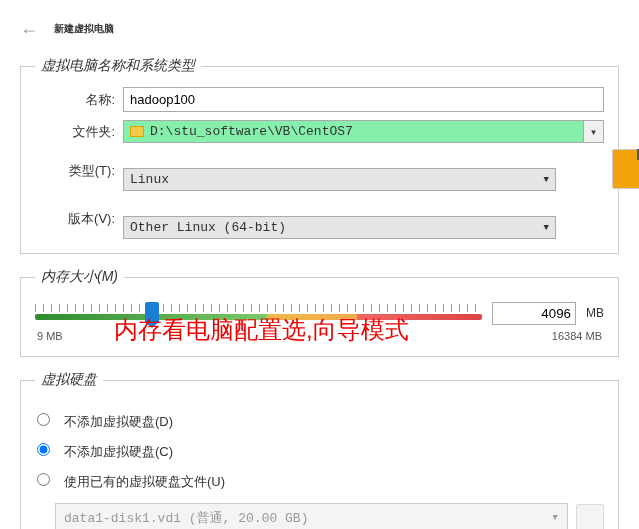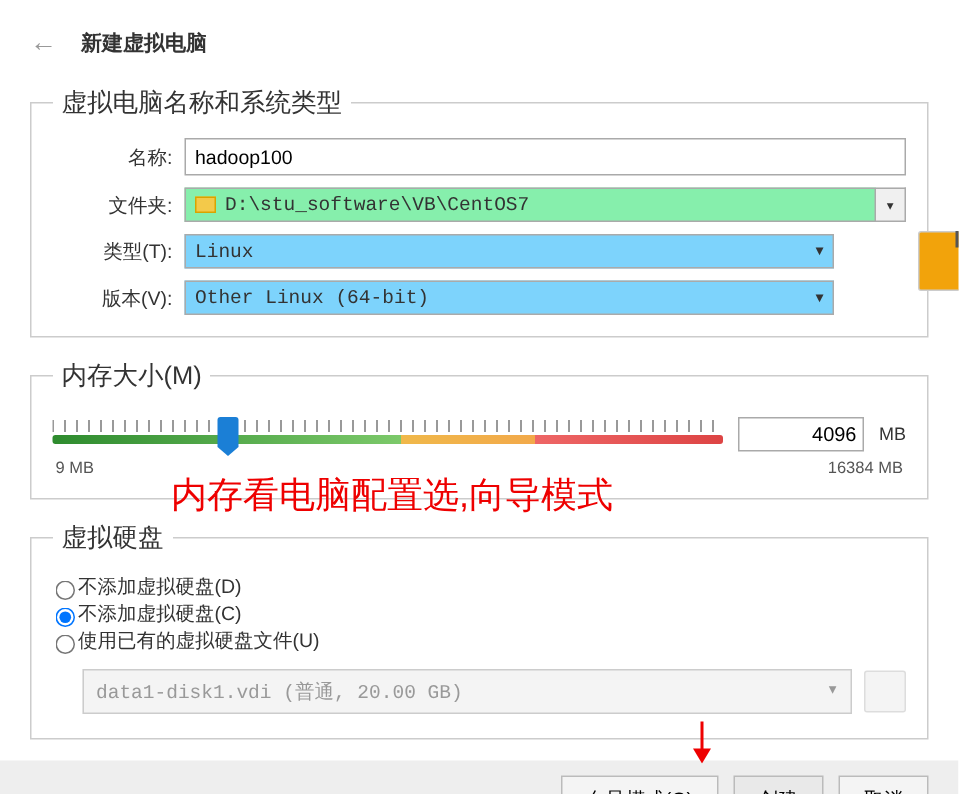--- a/index.html
+++ b/index.html
@@ -1,44 +1,44 @@
 <!DOCTYPE html>
 <html><head>
 <meta charset="utf-8">
 <style>
 * { box-sizing: border-box; margin: 0; padding: 0; }
 body { font-family: "Microsoft YaHei", Arial, sans-serif; font-size: 13px; color: #333; background: #fff; width: 639px; }
 .header { display: flex; align-items: center; padding: 18px 20px 10px; gap: 16px; }
 .back-arrow { font-size: 18px; color: #999; cursor: pointer; }
-.title { font-size: 14px; font-weight: bold; }
+.title { font-size: 10px; font-weight: bold; }
 fieldset { border: 1px solid #ccc; margin: 8px 20px 14px; padding: 12px 14px 14px; position: relative; }
-legend { padding: 0 6px; font-size: 17px; }
+legend { padding: 0 6px; font-size: 14px; font-style: italic; }
 .form-row { display: flex; align-items: center; margin-bottom: 8px; justify-content: flex-end; }
 .form-label { width: 80px; text-align: right; margin-right: 8px; }
 .text-input { flex: 1; border: 1px solid #aaa; padding: 4px 6px; font-size: 13px; font-family: inherit; }
 .folder-row { display: flex; flex: 1; }
 .folder-input { flex: 1; display: flex; align-items: center; border: 1px solid #aaa; padding: 3px 6px; background: #86efac; gap: 6px; font-family: "Courier New", monospace; }
 .folder-icon { width: 14px; height: 11px; background: #f3c94a; border: 1px solid #d9a300; display: inline-block; }
 .dropdown-btn { width: 20px; border: 1px solid #aaa; border-left: none; background: #f0f0f0; display: flex; align-items: center; justify-content: center; font-size: 9px; }
 .select-group { flex: 1; display: flex; align-items: center; position: relative; }
-.select { flex: 1; display: flex; align-items: center; justify-content: space-between; border: 1px solid #aaa; padding: 3px 6px; background: #7dd3fc; font-family: "Courier New", monospace; }
+.select { flex: 1; display: flex; align-items: center; justify-content: space-between; border: 1px solid #aaa; padding: 3px 6px; background: #e5e5e5; font-family: "Courier New", monospace; margin-top: 17px; }
 .select .chev { font-size: 9px; }
 .os-icon { position: absolute; right: -48px; top: -2px; width: 40px; height: 40px; background: #f2a30b; border: 1px solid #ccc; border-radius: 2px; }
 .os-badge { position: absolute; top: -1px; right: -1px; background: #555; color: #fff; font-size: 8px; padding: 1px 3px; }
 .mem-fieldset { padding-right: 14px; }
 .slider-row { display: flex; align-items: center; gap: 10px; }
 .slider-track { flex: 1; position: relative; height: 30px; }
 .track { position: absolute; top: 16px; left: 0; right: 0; height: 6px; background: linear-gradient(to right, #2e8b2e 0%, #7cc96a 52%, #f0b84a 52%, #f2a94a 72%, #e66 72%, #d44 100%); border-radius: 2px; }
 .ticks { position: absolute; top: 6px; left: 0; right: 0; height: 8px; background-image: repeating-linear-gradient(to right, #999 0 1px, transparent 1px 8px); }
 .thumb { position: absolute; top: 4px; left: 24.5%; width: 14px; height: 20px; background: #1b7fd6; border-radius: 2px 2px 0 0; }
 .thumb::after { content:""; position:absolute; bottom:-6px; left:0; border-left:7px solid transparent; border-right:7px solid transparent; border-top:6px solid #1b7fd6; }
 .slider-labels { display: flex; justify-content: space-between; font-size: 11px; color: #555; margin-top: 2px; padding: 0 2px; }
 .mem-input { width: 84px; border: 1px solid #aaa; padding: 3px 4px; text-align: right; }
 .mem-unit { font-size: 12px; }
-.disk-fieldset .radio-row { display: flex; align-items: flex-end; margin: 0 2px; gap: 2px; }
+.disk-fieldset .radio-row { display: flex; align-items: flex-start; margin: 12px 2px; gap: 14px; }
 .radio { width: 13px; height: 13px; }
 .disabled-file { display: flex; align-items: center; gap: 8px; margin: 10px 0 2px 20px; justify-content: flex-end; }
 .disabled-input { flex: 1; border: 1px solid #ccc; background: #f4f4f4; color: #999; padding: 5px 8px; font-family: "Courier New", monospace; display: flex; justify-content: space-between; }
 .disabled-btn { width: 28px; height: 28px; background: #f4f4f4; border: 1px solid #ddd; border-radius: 2px; }
 .annotation { position: absolute; color: #e00; font-size: 24px; font-weight: normal; left: 108px; top: 314px; pointer-events: none; padding: 0 6px; }
 .bottom-bar { background: #eee; padding: 10px 20px; display: flex; justify-content: flex-end; gap: 10px; position: relative; }
 .btn { border: 1px solid #bbb; background: #f4f4f4; padding: 6px 16px; font-size: 13px; cursor: pointer; font-family: inherit; }
 .btn.default { background: #e9e9e9; }
 .red-arrow { position: absolute; top: -28px; left: 458px; pointer-events:none; }
 .wrapper { position: relative; }

